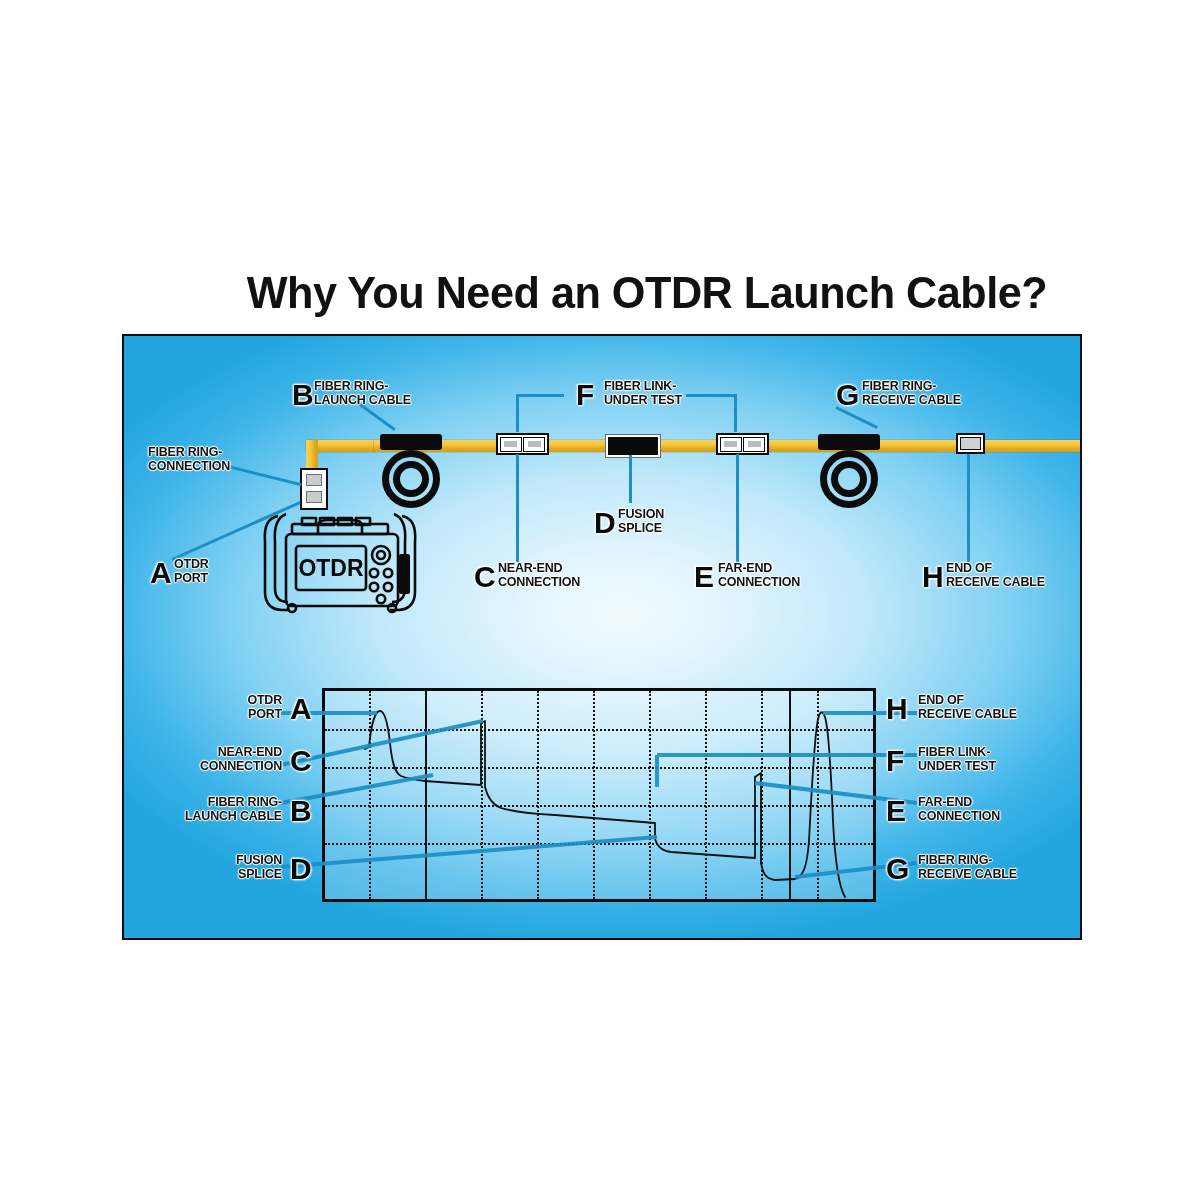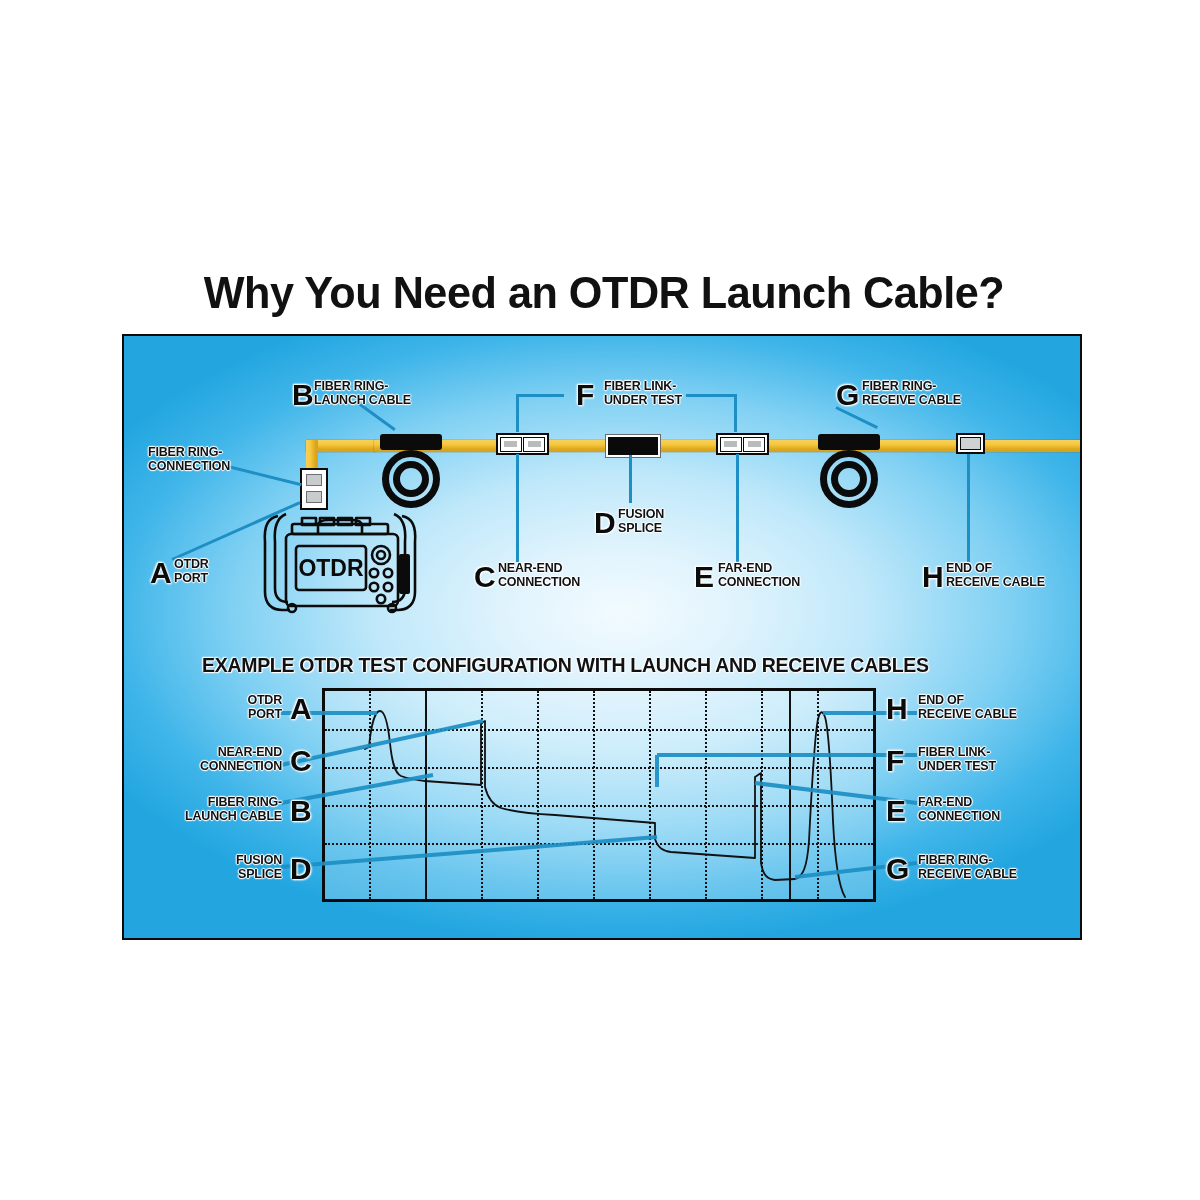--- a/index.html
+++ b/index.html
@@ -2,22 +2,22 @@
 <html><head>
 <meta charset="utf-8">
 <style>
   html,body{margin:0;padding:0;background:#ffffff;}
   body{width:1200px;height:1200px;font-family:"Liberation Sans",sans-serif;overflow:hidden;}
 
   .page{position:relative;width:1200px;height:1200px;background:#fff;}
 
   
   .title-band{
-    position:absolute;left:124px;top:252px;width:960px;height:82px;
-    background:#ffffff;display:flex;align-items:center;justify-content:center;
+    position:absolute;left:104px;top:252px;width:960px;height:82px;
+    background:#ffffff;display:flex;align-items:center;justify-content:flex-end;
   }
   .title-text{
     font-family:"Liberation Sans",sans-serif;
     font-weight:bold;font-size:45px;letter-spacing:-0.5px;
     color:#111;white-space:nowrap;transform:scaleX(0.96);
   }
 
   
   .panel{
     position:absolute;left:122px;top:334px;width:956px;height:602px;
@@ -246,21 +246,20 @@
     <div class="lbl lbl-sm" style="left:374px;top:240px;">CONNECTION</div>
 
     <div class="letter" style="left:570px;top:226px;">E</div>
     <div class="lbl lbl-sm" style="left:594px;top:226px;">FAR-END</div>
     <div class="lbl lbl-sm" style="left:594px;top:240px;">CONNECTION</div>
 
     <div class="letter" style="left:798px;top:226px;">H</div>
     <div class="lbl lbl-sm" style="left:822px;top:226px;">END OF</div>
     <div class="lbl lbl-sm" style="left:822px;top:240px;">RECEIVE CABLE</div>
 
-    <div class="subtitle" style="left:78px;top:318px;">EXAMPLE OTDR TEST CONFIGURATION WITH LAUNCH AND RECEIVE CABLES</div>
 
     <div class="chart-box" style="left:198px;top:352px;width:548px;height:208px;">
       <div class="chart-inner">
 
         <div class="gl-v" style="left:44px;"></div>
         <div class="gl-v" style="left:156px;"></div>
         <div class="gl-v" style="left:212px;"></div>
         <div class="gl-v" style="left:268px;"></div>
         <div class="gl-v" style="left:324px;"></div>
         <div class="gl-v" style="left:380px;"></div>

